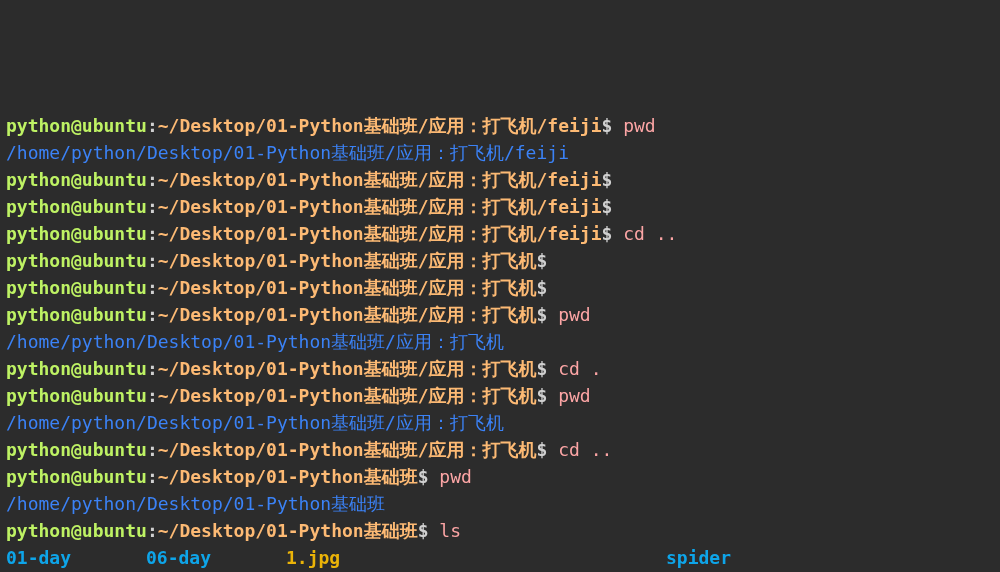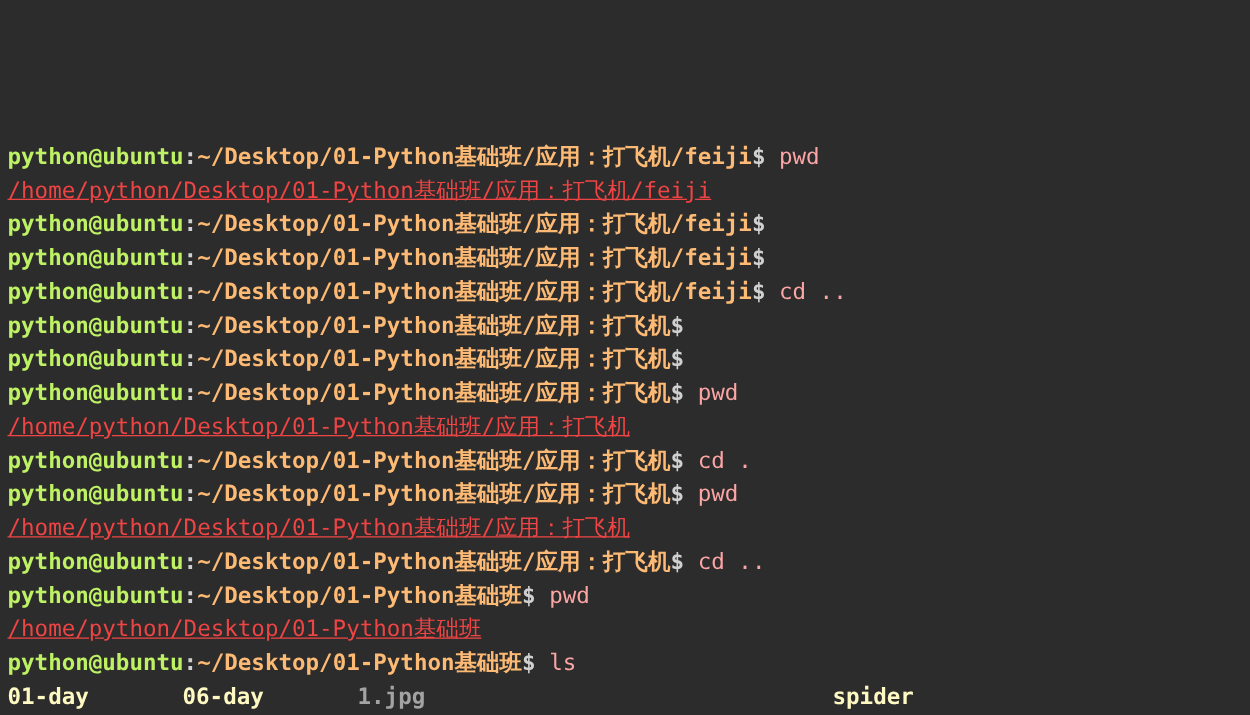--- a/index.html
+++ b/index.html
@@ -17,23 +17,23 @@
       width: 1000px;
       height: 572px;
       overflow: hidden;
       white-space: pre;
     }
     .user-host { color: #bef264; font-weight: bold; }
     .colon { color: #d0d0d0; font-weight: bold; }
     .path { color: #fdba74; font-weight: bold; }
     .prompt-sym { color: #d0d0d0; font-weight: bold; }
     .cmd { color: #fca5a5; }
-    .output { color: #ef4444; text-decoration: underline; }
-    .dir { color: #fef9c3; font-weight: bold; }
-    .img { color: #a3a3a3; font-weight: bold; }
+    .output { color: #3b82f6; }
+    .dir { color: #0ea5e9; font-weight: bold; }
+    .img { color: #eab308; font-weight: bold; }
     .line { display: block; }
     .row { display: flex; }
     .c1 { width: 140px; }
     .c2 { width: 140px; }
     .c3 { width: 380px; }
     .c4 { flex: 1; }
   </style>
 </head>
 <body>
 

